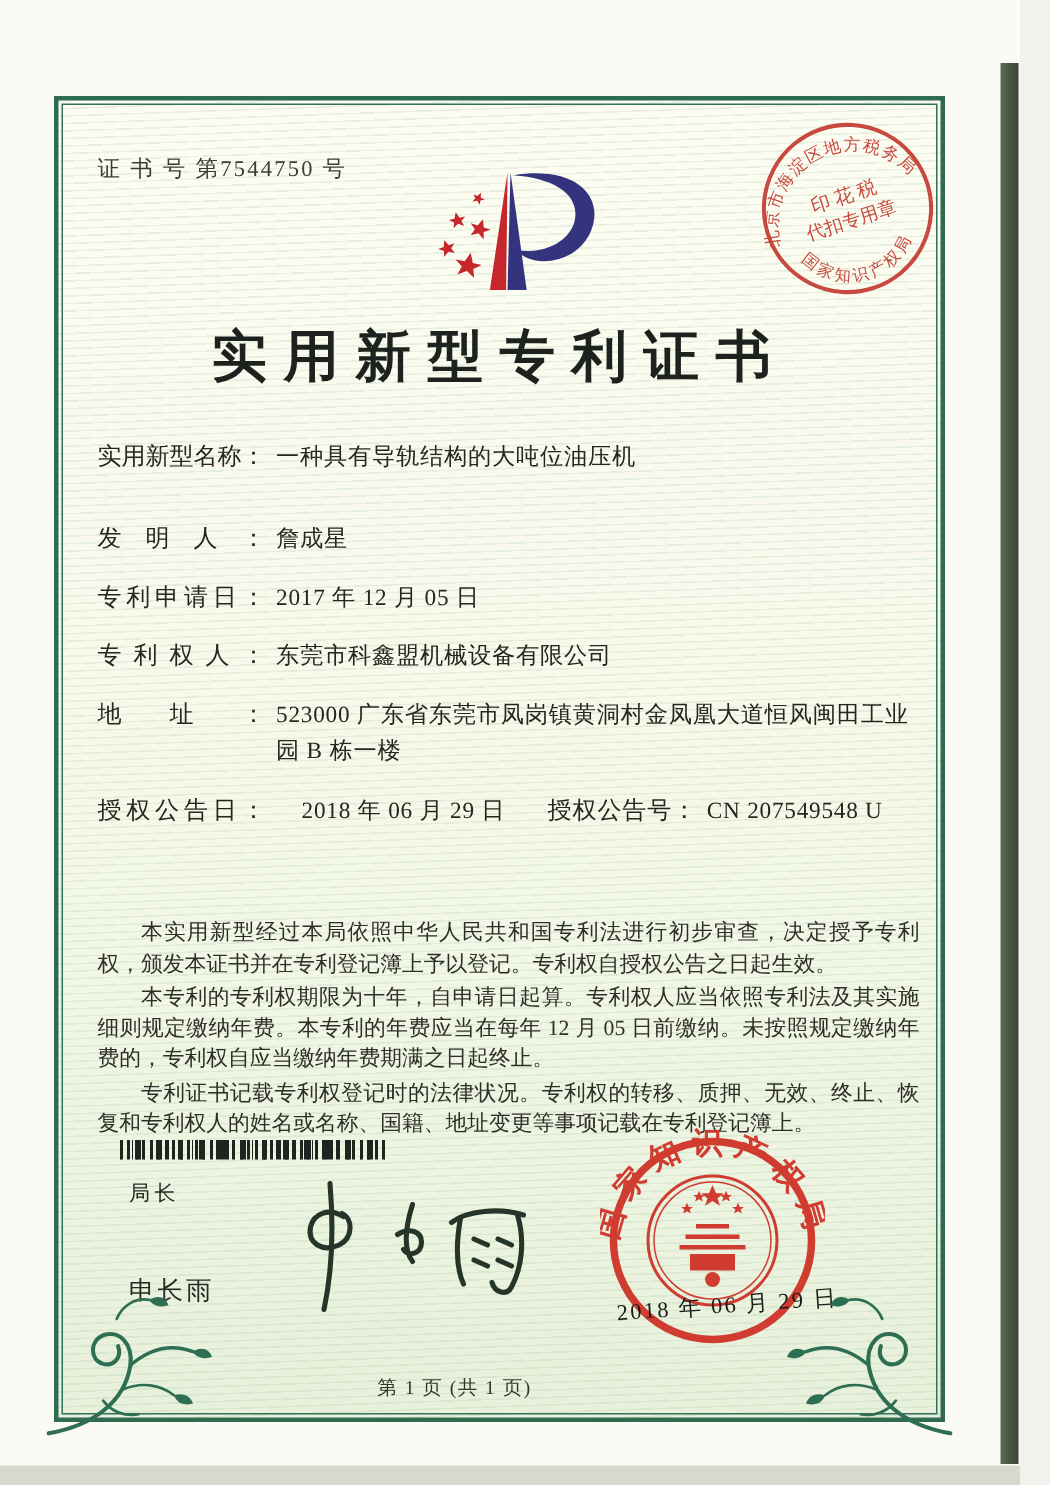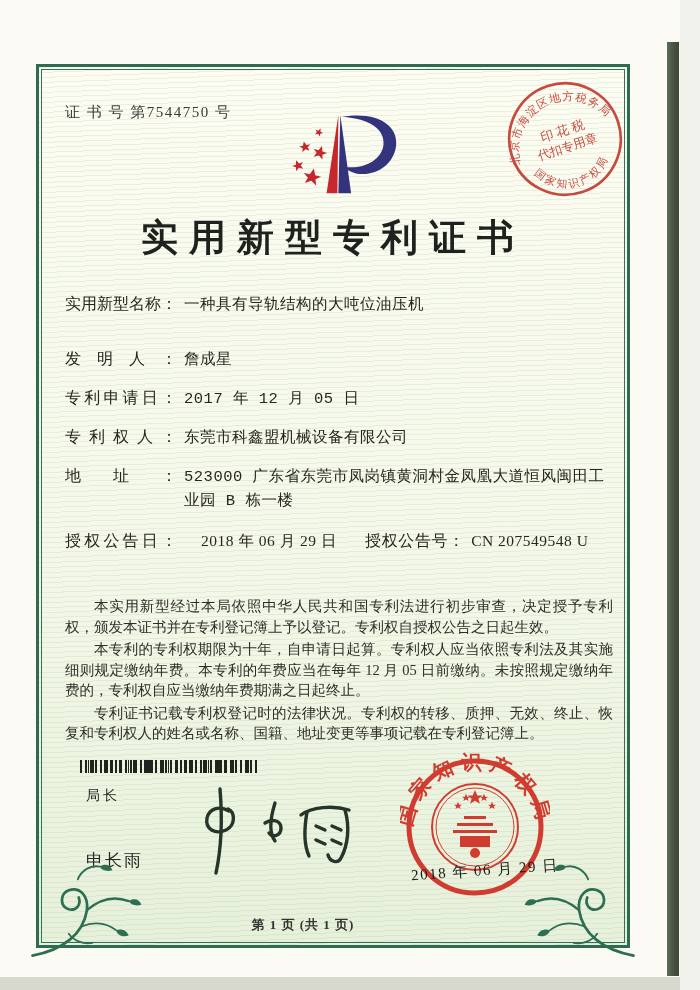--- a/index.html
+++ b/index.html
@@ -23,49 +23,49 @@
 
   .logo{position:absolute;left:238px;top:42px;width:158px;height:98px;}
 
   .title{position:absolute;top:146px;left:0;width:100%;text-align:center;
     box-sizing:border-box;font-size:37px;font-weight:700;letter-spacing:11px;color:#1d221e;}
 
   .tax-stamp{position:absolute;left:462px;top:8px;width:128px;height:128px;
     transform:rotate(-18deg);opacity:.93;}
 
   .fields{position:absolute;left:26px;top:226px;width:548px;color:#26261f;}
-  .frow{display:flex;margin-bottom:15px;font-family:Liberation Mono, monospace;}
+  .frow{display:flex;margin-bottom:15px;}
   .frow.first{margin-bottom:31px;}
   .flabel{flex:0 0 7em;font-size:16px;line-height:24px;text-align:justify;text-align-last:justify;}
   .fvalue{flex:1;font-size:15.5px;line-height:24px;padding-left:7px;letter-spacing:.5px;}
   .grant-row{display:flex;margin-top:16px;}
   .grant-left{display:flex;width:300px;flex:0 0 300px;gap:17px;}
   .grant-right{display:flex;flex:1;}
   .glabel{flex:0 0 6.2em;font-size:16px;line-height:24px;text-align:justify;text-align-last:justify;}
 
-  .paras{position:absolute;left:26px;top:529px;width:548px;font-size:14.5px;line-height:20.5px;
+  .paras{position:absolute;left:26px;top:545px;width:548px;font-size:14.5px;line-height:20.5px;
     color:#2e2e28;text-align:justify;}
   .paras p{margin:0 0 2px 0;text-indent:2em;}
 
   .barcode{position:absolute;left:41px;top:693px;width:177px;height:13px;
     background:
       repeating-linear-gradient(90deg,#20241f 0 2px,transparent 2px 5px),
       repeating-linear-gradient(90deg,#20241f 0 1px,transparent 1px 8px),
       repeating-linear-gradient(90deg,transparent 0 11px,#20241f 11px 14px);}
 
   .signer-title{position:absolute;left:47px;top:720px;font-size:14px;letter-spacing:3px;color:#262a24;text-align:center;}
   .signer-name{position:absolute;left:47px;top:782px;font-size:17px;letter-spacing:2px;color:#262a24;}
   .signature{position:absolute;left:150px;top:716px;width:175px;height:96px;}
 
   .seal{position:absolute;left:361px;top:685px;width:150px;height:150px;opacity:.95;}
   .seal-date{position:absolute;left:372px;top:794px;font-size:15px;letter-spacing:1.5px;color:#1b1b19;
     transform:rotate(-4deg);}
 
   .footer{position:absolute;left:0;top:849px;width:100%;text-align:center;font-size:13px;
-    letter-spacing:1px;color:#34342e;transform:translateX(-30px);font-weight:bold;}
+    letter-spacing:1px;color:#34342e;transform:translateX(-30px);}
 
   .flourish{position:absolute;width:118px;height:118px;}
   .flourish.bl{left:-12px;bottom:-16px;}
   .flourish.br{right:-12px;bottom:-16px;transform:scaleX(-1);}
 </style>
 </head>
 <body>
 
 <div class="scan">
 

